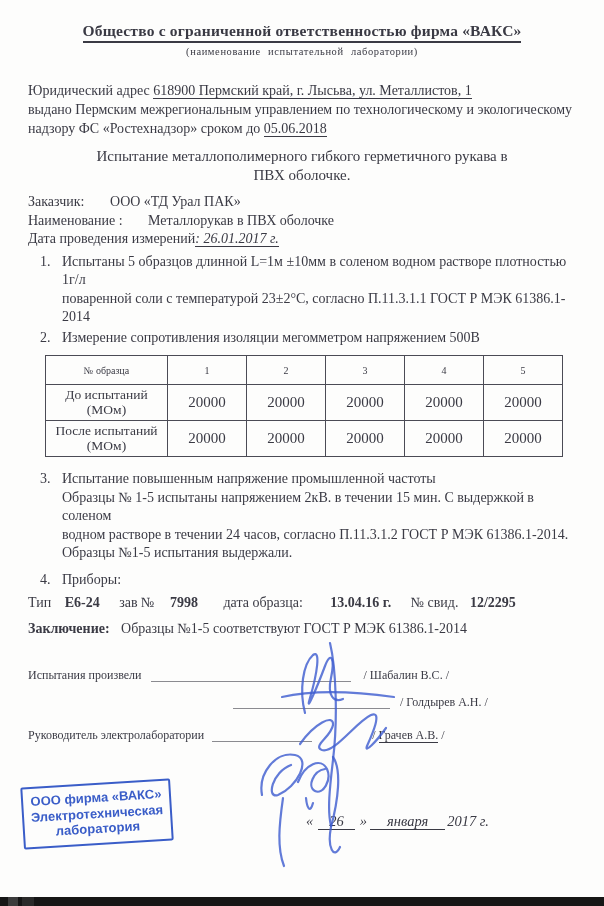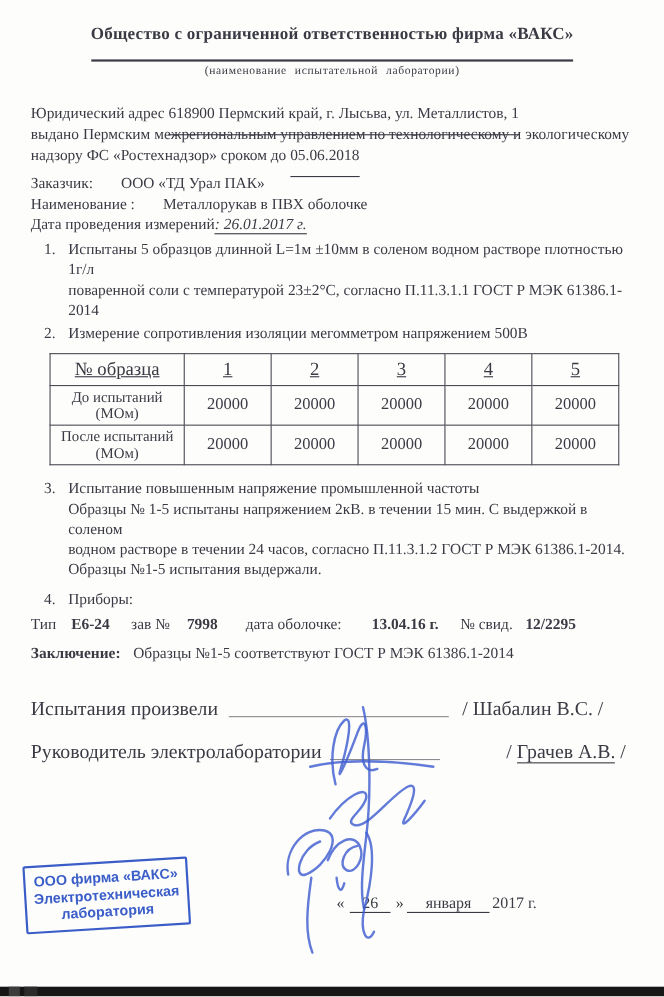--- a/index.html
+++ b/index.html
@@ -11,69 +11,69 @@
     font-family:"Liberation Serif", serif;
     color:var(--ink);
     overflow:hidden;
   }
   
   .org-header{padding-top:22px;text-align:center;}
   .org-title{
     display:inline-block;
     font-size:15.5px;font-weight:bold;
     border-bottom:2px solid var(--ink);
-    padding-bottom:14px;letter-spacing:.2px;
+    padding-bottom:1px;letter-spacing:.2px;
   }
   .org-subtitle{font-size:10.5px;margin-top:3px;letter-spacing:.6px;word-spacing:4px;}
   
   .reg-block{margin:24px 26px 0 28px;font-size:14px;line-height:19px;}
-  .u{border-bottom:1px solid var(--ink);padding-bottom:11px;}
+  .u{border-bottom:1px solid var(--ink);padding-bottom:0px;}
   
   .protocol-title{margin-top:42px;text-align:center;font-size:17.5px;word-spacing:6px;letter-spacing:.8px;}
   .protocol-subtitle{margin-top:9px;text-align:center;font-size:15px;line-height:19px;}
   
   .details{margin:8px 26px 0 28px;font-size:14px;line-height:18.5px;}
   .details .gap-lg{margin-left:22px;}
   .details .gap-sm{margin-left:22px;}
   .date-val{font-style:italic;border-bottom:1px solid var(--ink);}
   
   .num-item{display:flex;margin:0 18px 0 40px;font-size:14px;line-height:18.5px;}
   .num-item .num{flex:0 0 22px;}
   .mt4{margin-top:4px;} .mt2{margin-top:2px;} .mt8{margin-top:8px;} .mt13{margin-top:13px;}
   
   table.res{border-collapse:collapse;margin:8px 0 0 45px;table-layout:fixed;}
   table.res td{border:1px solid #4b4b55;text-align:center;vertical-align:middle;}
-  td.hcell{height:26px;font-size:17px;text-decoration:underline;}
+  td.hcell{height:26px;font-size:10px;}
   td.lcell{height:33px;font-size:13.5px;line-height:14.5px;}
   td.vcell{height:33px;font-size:15px;}
   
   .instr-row{margin-left:28px;font-size:14px;line-height:18px;}
   .instr-row .bv{font-weight:bold;}
   
   .conclusion{margin-left:28px;font-size:14px;margin-top:9px;}
   .conclusion .clabel{font-weight:bold;margin-top:38px;}
   .conclusion .ctext{margin-left:8px;}
   
-  .sig-row{display:flex;align-items:center;margin-left:28px;font-size:18px;}
+  .sig-row{display:flex;align-items:flex-start;margin-left:28px;font-size:12px;}
   .sig-label{white-space:nowrap;}
   .sig-line{display:inline-block;border-bottom:1px solid #8b8b90;height:13px;}
   .sig-name{white-space:nowrap;}
   .u-name{border-bottom:1px solid var(--ink);}
   
   .stamp{
     position:absolute;left:22px;top:783px;width:142px;
     border:2.5px solid var(--stamp-blue);border-radius:2px;
     transform:rotate(-3.5deg);
     padding:5px 2px 6px 2px;text-align:center;
     font-family:"Liberation Sans", sans-serif;
     font-weight:bold;font-size:13px;line-height:15.5px;
     color:var(--stamp-blue);opacity:.92;
   }
   
-  .footer-date{position:absolute;left:306px;top:813px;font-size:14.5px;}
+  .footer-date{position:absolute;left:306px;top:813px;font-size:14.5px;font-style:italic;}
   .fd-day{border-bottom:1px solid var(--ink);padding:0 11px;margin:0 5px;}
   .fd-month{border-bottom:1px solid var(--ink);padding:0 17px;margin-left:3px;}
   .fd-year{margin-left:2px;}
   
   .scribbles{position:absolute;left:0;top:0;pointer-events:none;}
   .scribbles path{fill:none;stroke:var(--accent-blue);stroke-width:2.2;stroke-linecap:round;opacity:.82;}
   
   .bottom-bar{position:absolute;left:0;bottom:0;width:100%;height:9px;background:var(--bar-black);}
   .notch{position:absolute;top:0;height:9px;display:block;}
   .n1{left:8px;width:10px;background:#3c3c3c;}
@@ -94,20 +94,24 @@
       <span>Юридический  адрес</span>
       <span class="u">618900 Пермский край, г. Лысьва, ул. Металлистов, 1</span>
     </div>
     <div class="reg-line">выдано Пермским межрегиональным управлением по технологическому и экологическому</div>
     <div class="reg-line">
       <span>надзору ФС «Ростехнадзор»  сроком  до</span>
       <span class="u">05.06.2018</span>
     </div>
   </div>
 
+  <div class="protocol-subtitle">
+    <span>Испытание металлополимерного гибкого герметичного рукава в</span><br>
+    <span>ПВХ  оболочке.</span>
+  </div>
 
   <div class="details">
     <div>
       <span>Заказчик:</span>
       <span class="gap-lg">ООО «ТД Урал ПАК»</span>
     </div>
     <div>
       <span>Наименование :</span>
       <span class="gap-sm">Металлорукав в ПВХ оболочке</span>
     </div>
@@ -185,35 +189,39 @@
   <div class="num-item mt8">
     <span class="num">4.</span>
     <span class="itext">Приборы:</span>
   </div>
 
   <div class="instr-row" style="margin-top:5px">
     <span>Тип</span>
     <span class="bv" style="margin-left:10px">Е6-24</span>
     <span style="margin-left:16px">зав №</span>
     <span class="bv" style="margin-left:12px">7998</span>
-    <span style="margin-left:22px">дата  оболочке:</span>
+    <span style="margin-left:22px">дата  образца:</span>
     <span class="bv" style="margin-left:24px">13.04.16 г.</span>
     <span style="margin-left:16px">№ свид.</span>
     <span class="bv" style="margin-left:8px">12/2295</span>
   </div>
 
   <div class="conclusion">
     <span class="clabel">Заключение:</span>
     <span class="ctext">Образцы №1-5 соответствуют  ГОСТ Р МЭК 61386.1-2014</span>
   </div>
 
   <div class="sig-row" style="margin-top:31px">
     <span class="sig-label">Испытания  произвели</span>
     <span class="sig-line" style="width:200px;margin-left:10px"></span>
     <span class="sig-name" style="margin-left:12px">/  Шабалин В.С.  /</span>
+  </div>
+  <div class="sig-row" style="margin-top:12px">
+    <span class="sig-line" style="width:157px;margin-left:205px"></span>
+    <span class="sig-name" style="margin-left:10px">/  Голдырев А.Н.  /</span>
   </div>
   <div class="sig-row" style="margin-top:18px">
     <span class="sig-label">Руководитель   электролаборатории</span>
     <span class="sig-line" style="width:100px;margin-left:8px"></span>
     <span class="sig-name" style="margin-left:60px"><span>/ </span><span class="u-name">Грачев А.В.</span><span> /</span></span>
   </div>
 
   <div class="stamp">
     <div>ООО фирма «ВАКС»</div>
     <div>Электротехническая</div>

